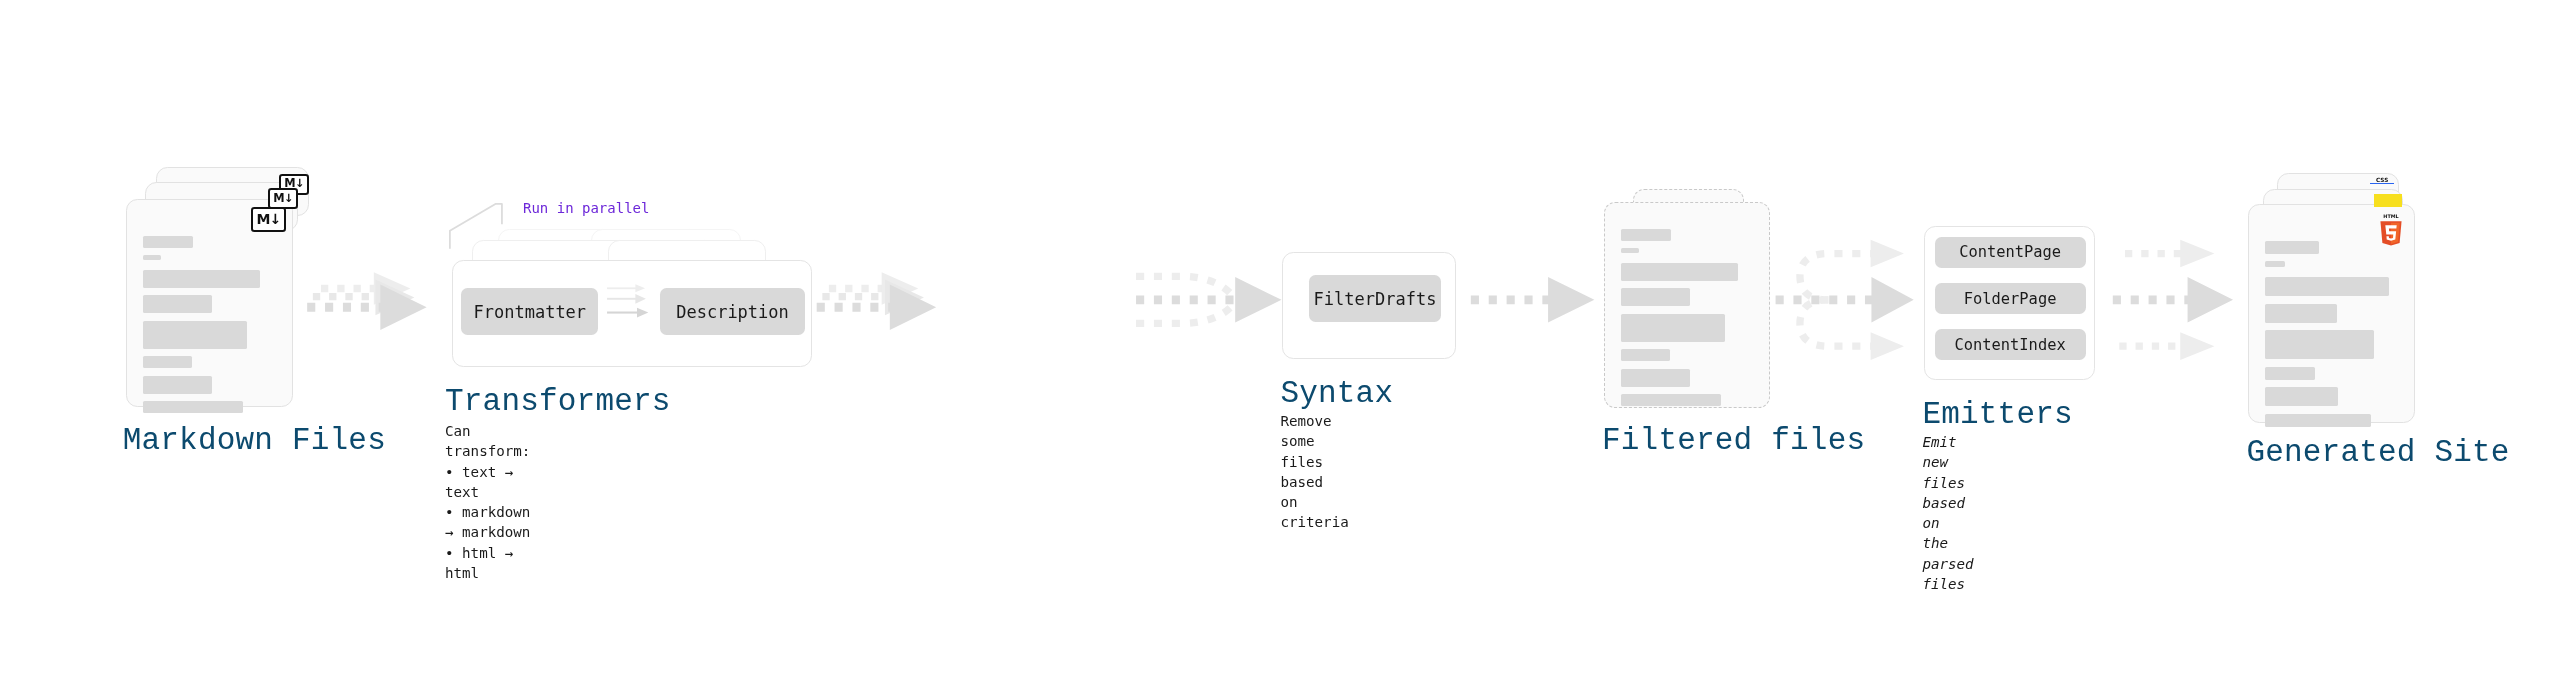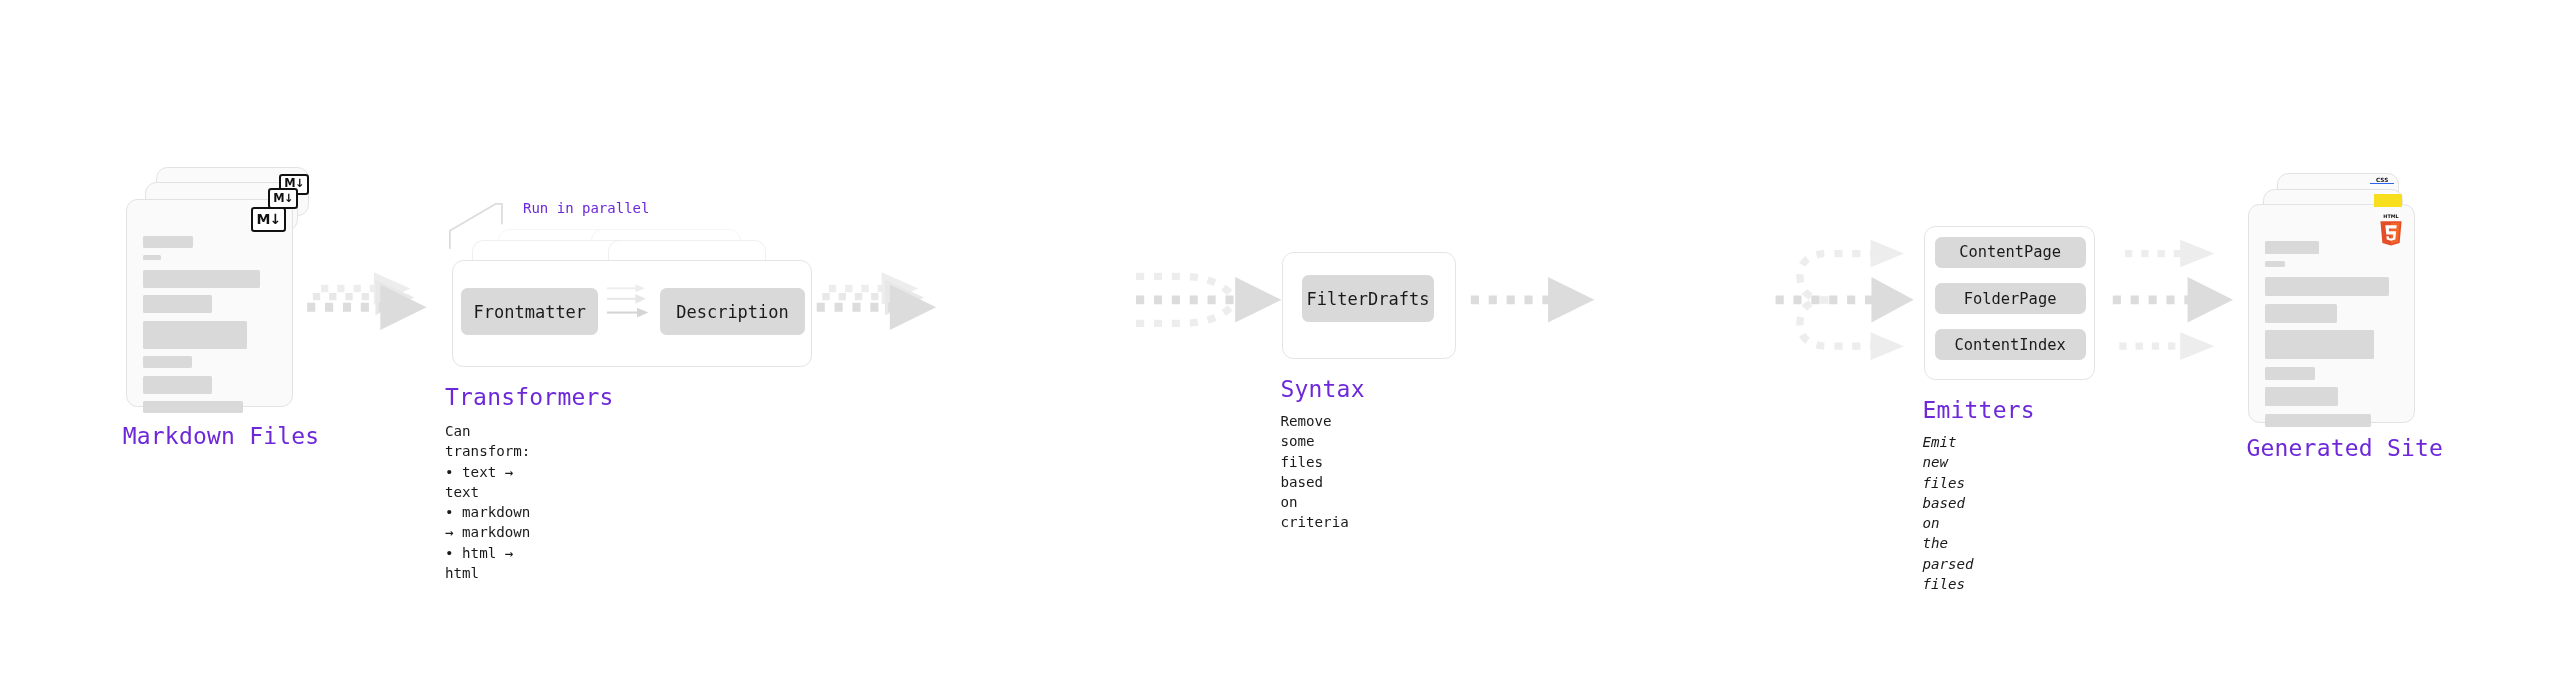--- a/index.html
+++ b/index.html
@@ -93,24 +93,25 @@
     letter-spacing:0px;
     white-space:nowrap;
     box-sizing:border-box;
   }
   .chip.ghost1{background:#e6e6e6;color:transparent;}
   .chip.ghost2{background:#efefef;color:transparent;}
 
   
   .title{
     position:absolute;
-    font-size:23px;
-    color:#6d28d9;
+    font-size:31px;
+    color:#0c4a6e;
     white-space:nowrap;
     letter-spacing:0.2px;
+    font-family:Liberation Mono, monospace;
   }
   .subtitle{
     position:absolute;
     font-size:14.2px;
     line-height:20.3px;
     color:#1a1a1a;
     white-space:pre-line;
   }
   .paralabel{
     position:absolute;
@@ -244,27 +245,45 @@
     <div class="title" style="left:0px;top:189px;">Transformers</div>
     <div class="subtitle" style="left:0px;top:226px;">Can transform:
  • text → text
  • markdown → markdown
  • html → html</div>
   </div>
 
 
   <div class="node" style="left:1282px;top:252px;">
     <div class="gbox" style="left:0px;top:0px;width:174px;height:107px;"></div>
-    <div class="chip" style="left:20px;top:23px;width:132px;height:47px;">FilterDrafts</div>
+    <div class="chip" style="left:27px;top:23px;width:132px;height:47px;">FilterDrafts</div>
 
     <div class="title" style="left:-1.6px;top:124px;">Syntax</div>
     <div class="subtitle" style="left:-1.6px;top:159px;">Remove some files based
 on criteria</div>
   </div>
 
+  <div class="node" style="left:1602px;top:189px;">
+    <div class="doc-stack" style="width:187px;height:236px;">
+      <div class="doc dashed doc-back" style="left:31px;top:0px;width:111px;height:36px;"></div>
+      <div class="doc dashed doc-front" style="left:1.6px;top:13px;width:166px;height:206px;">
+        <div class="bars" style="top:26px;">
+          <div class="bar" style="width:50px;height:12.2px;"></div>
+          <div class="bar" style="width:18px;height:4.9px;margin-bottom:9.8px;"></div>
+          <div class="bar" style="width:117px;height:18px;"></div>
+          <div class="bar" style="width:69px;height:18px;"></div>
+          <div class="bar" style="width:104px;height:28px;"></div>
+          <div class="bar" style="width:49px;height:12.2px;"></div>
+          <div class="bar" style="width:69px;height:18px;"></div>
+          <div class="bar" style="width:100px;height:12.2px;"></div>
+        </div>
+      </div>
+    </div>
+    <div class="title" style="left:0px;top:234px;">Filtered files</div>
+  </div>
 
   <div class="node" style="left:1924px;top:226px;">
     <div class="gbox" style="left:0px;top:0px;width:171px;height:154px;"></div>
 
     <div class="chip" style="left:10.6px;top:10.6px;width:151px;height:31px;font-size:15.4px;">ContentPage</div>
     <div class="chip" style="left:10.6px;top:57px;width:151px;height:31px;font-size:15.4px;">FolderPage</div>
     <div class="chip" style="left:10.6px;top:103px;width:151px;height:31px;font-size:15.4px;">ContentIndex</div>
 
     <div class="title" style="left:-1.6px;top:171px;">Emitters</div>
     <div class="subtitle" style="left:-1.6px;top:206px;font-style:italic;">Emit new files based on

